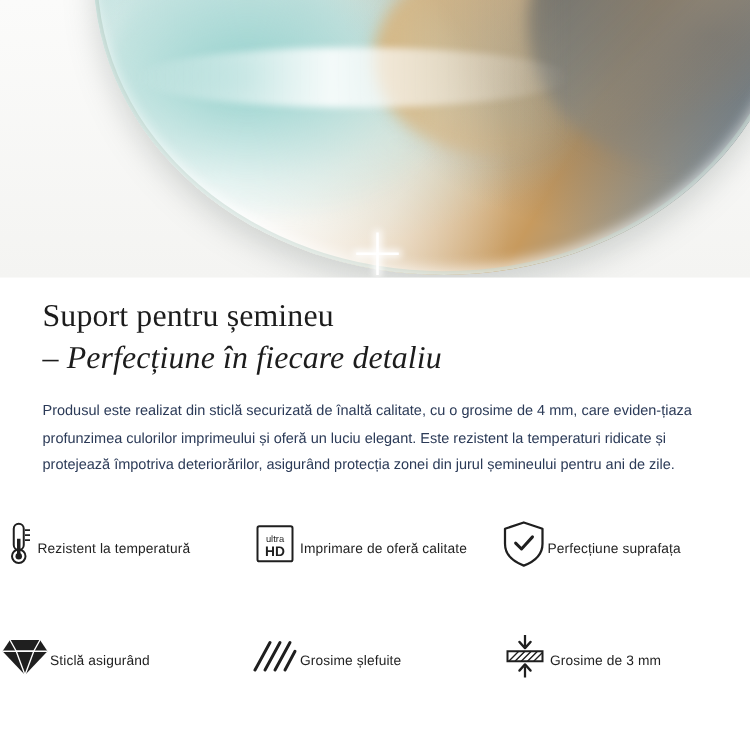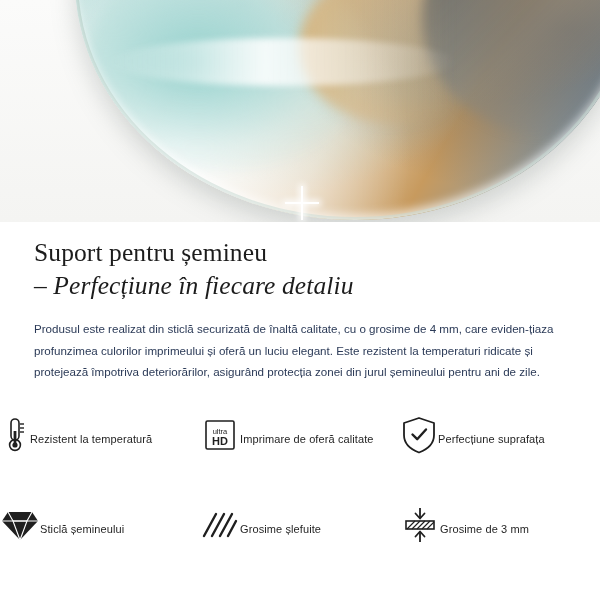--- a/index.html
+++ b/index.html
@@ -245,21 +245,21 @@
     <div class="feature">
       <div class="feature-icon">
         <svg width="40" height="36" viewBox="0 0 40 36" aria-hidden="true">
           <path d="M8 5 H32 L38 14 L20 33 L2 14 Z" fill="#1f1f1f"></path>
           <path d="M2 14 H38" stroke="#ffffff" stroke-width="1.1"></path>
           <path d="M8 5 L13 14 L20 33" stroke="#ffffff" stroke-width="1.1" fill="none"></path>
           <path d="M32 5 L27 14 L20 33" stroke="#ffffff" stroke-width="1.1" fill="none"></path>
           <path d="M13 14 H27" stroke="#ffffff" stroke-width="1.1"></path>
         </svg>
       </div>
-      <div class="feature-label">Sticlă șemineului</div>
+      <div class="feature-label">Sticlă asigurând</div>
     </div>
 
     <div class="feature">
       <div class="feature-icon">
         <svg width="40" height="34" viewBox="0 0 40 34" aria-hidden="true">
           <path d="M4 28 L16 6" stroke="#1f1f1f" stroke-width="2.4" stroke-linecap="round"></path>
           <path d="M12 28 L24 6" stroke="#1f1f1f" stroke-width="2.4" stroke-linecap="round"></path>
           <path d="M20 28 L32 6" stroke="#1f1f1f" stroke-width="2.4" stroke-linecap="round"></path>
           <path d="M28 28 L36 13" stroke="#1f1f1f" stroke-width="2.4" stroke-linecap="round"></path>
         </svg>

